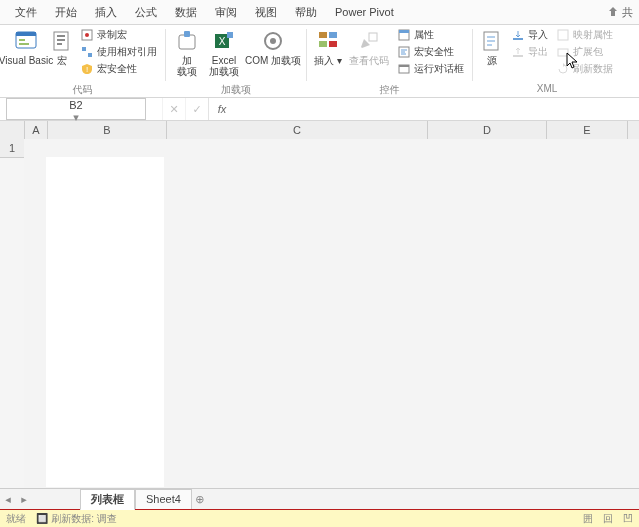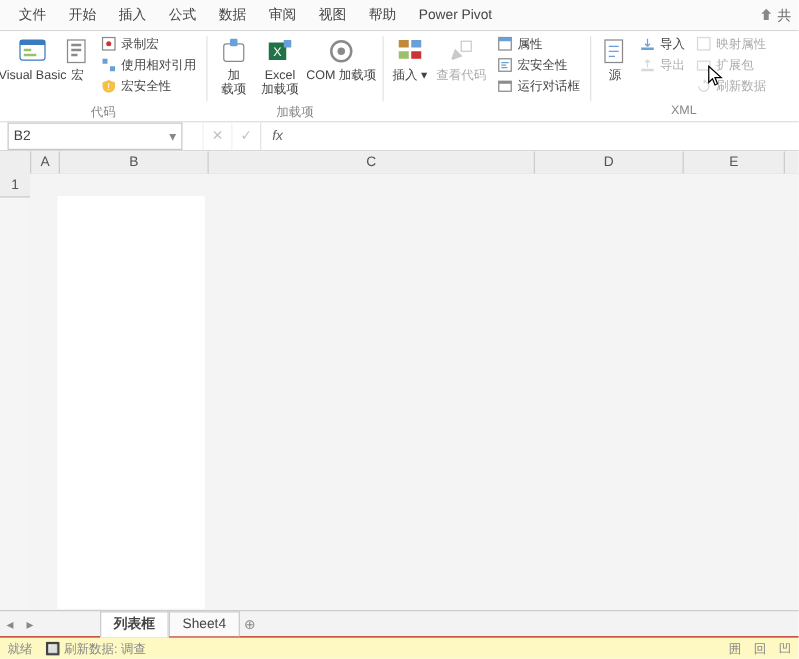--- a/index.html
+++ b/index.html
@@ -14,21 +14,21 @@
   .group-label{height:14px;text-align:center;font-size:10px;color:#888;white-space:nowrap;}
   .sep{width:1px;background:#e3e3e3;margin:4px 0 16px 0;}
   .bigbtn{display:flex;flex-direction:column;align-items:center;width:40px;gap:2px;padding-top:2px;}
   .bigbtn .ic{width:24px;height:24px;display:flex;align-items:center;justify-content:center;}
   .bigbtn .lbl{font-size:10px;text-align:center;line-height:11px;white-space:nowrap;}
   .stack{display:flex;flex-direction:column;gap:1px;}
   .smallbtn{display:flex;align-items:center;gap:3px;height:16px;font-size:10px;white-space:nowrap;padding:0 2px;}
   .smallbtn .sic{width:14px;height:14px;display:flex;align-items:center;justify-content:center;}
   .disabled{opacity:.45;}
   .namebox-row{display:flex;align-items:center;height:22px;border-bottom:1px solid #d7d7d7;background:#fff;}
-  .namebox{width:130px;height:20px;border:1px solid #c9c9c9;margin:0 6px;display:flex;align-items:center;padding:0 4px;font-size:11px;justify-content:space-between;}
+  .namebox{width:130px;height:20px;border:1px solid #c9c9c9;margin:0 6px;display:flex;align-items:center;padding:0 4px;font-size:11px;justify-content:space-between;flex-direction:column;}
   .namebox .dd{color:#888;}
   .fx-btn{width:22px;text-align:center;color:#777;height:22px;line-height:22px;border-left:1px solid #e3e3e3;}
   .fx-label{font-style:italic;color:#666;padding-left:4px;}
   .fx-input{flex:1;height:20px;border:none;outline:none;font-size:11px;padding:0 4px;}
   .sheet-area{position:relative;height:367px;background:#f5f5f5;overflow:hidden;}
   .colheads{display:flex;height:18px;background:#eee;border-bottom:1px solid #ccc;position:absolute;top:0;left:0;right:0;}
   .corner{width:24px;border-right:1px solid #ccc;background:#eee;}
   .colhead{border-right:1px solid #ccc;text-align:center;font-size:11px;color:#555;line-height:18px;}
   .rowheads{position:absolute;top:18px;left:0;width:24px;background:#eee;border-right:1px solid #ccc;}
   .rowhead{height:18px;border-bottom:1px solid #ccc;text-align:center;font-size:11px;color:#555;line-height:18px;}
@@ -210,20 +210,21 @@
           <span class="sic">
               <svg width="12" height="12">
                 <rect x="1" y="2" width="10" height="8" fill="#fff" stroke="#8a8a8a"></rect>
                 <rect x="1" y="2" width="10" height="2" fill="#8a8a8a"></rect>
               </svg>
             </span>
           <span>运行对话框</span>
         </div>
       </div>
     </div>
+    <div class="group-label">控件</div>
   </div>
   <div class="sep"></div>
 
   <div class="group">
     <div class="group-body">
       <div class="bigbtn" style="width:26px">
         <span class="ic">
             <svg width="24" height="24">
               <rect x="4" y="3" width="14" height="18" fill="#fff" stroke="#8a8a8a"></rect>
               <path d="M7 8h8M7 12h8M7 16h5" stroke="#6aa0d8"></path>

